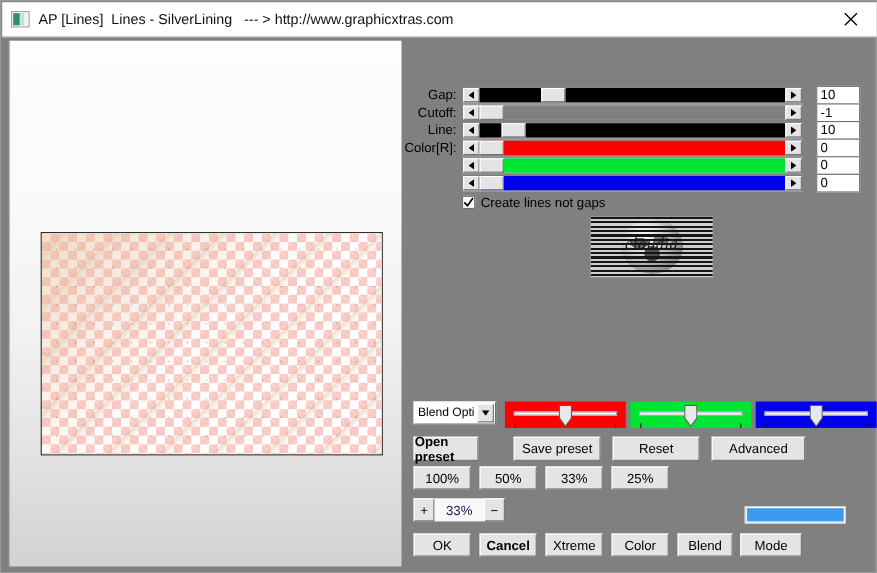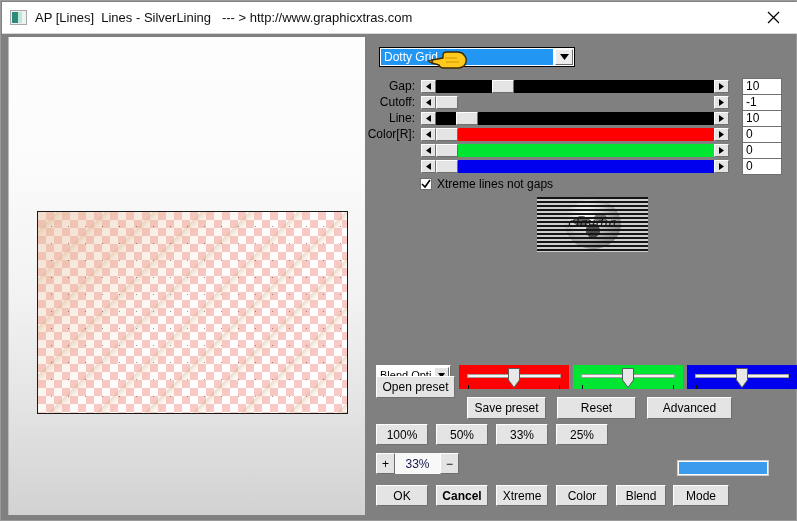--- a/index.html
+++ b/index.html
@@ -136,33 +136,20 @@
 
   <div class="preview-pane">
     <div class="canvas">
       <div class="checker"></div>
       <div class="streaks"></div>
       <div class="streaks2"></div>
       <div class="dots"></div>
     </div>
   </div>
 
-  <div class="combo">
-    <div class="combo-field">Dotty Grid</div>
-    <div class="combo-btn">
-      <svg width="9" height="6" viewBox="0 0 9 6">
-          <path d="M0 0 L9 0 L4.5 6 Z" fill="#000"></path>
-        </svg>
-    </div>
-    <svg class="hand" viewBox="0 0 46 22">
-      <path d="M6 11 L17 9 L17 6 Q17 3 21 3 L31 3 Q36 3 38 6 Q41 9 40 13 Q39 18 33 19 L18 19 Q14 19 13 16 L6 14 Z" fill="#ffc91e" stroke="#3a2a00" stroke-width="1.4" stroke-linejoin="round"></path>
-      <path d="M19 9 L31 9 M20 13 L33 13" stroke="#d09700" stroke-width="1.1" fill="none"></path>
-      <path d="M6 11 L2 12 L6 14 Z" fill="#ffc91e" stroke="#3a2a00" stroke-width="1.2" stroke-linejoin="round"></path>
-    </svg>
-  </div>
 
   <div id="slider-host">
       <div class="row" style="left: 419px; top: 78px; width: 310px;">
         <span class="lab">Gap:</span>
         <div class="sl">
           <span class="arrow l">
             <svg width="5" height="7" viewBox="0 0 5 7">
               <path d="M5 0 L5 7 L0 3.5 Z" fill="#000"></path>
             </svg>
           </span>
@@ -271,21 +258,21 @@
       </div>
       <div class="num" style="left: 741px; top: 157px;">0</div>
     </div>
 
   <div class="chk-wrap">
     <span class="chk">
       <svg width="10" height="10" viewBox="0 0 10 10">
           <path d="M1 5 L4 8 L9 1" stroke="#000" stroke-width="1.6" fill="none"></path>
         </svg>
     </span>
-    <span class="chk-lab">Xtreme lines not gaps</span>
+    <span class="chk-lab">Create lines not gaps</span>
   </div>
 
   <div class="thumbimg">
     <div class="globe"></div>
     <div class="word">claudia</div>
     <div class="lines"></div>
   </div>
 
   <div class="combo2">
     <span class="t">Blend Opti</span>
@@ -316,21 +303,21 @@
         <span class="groove"></span>
         <span class="tick" style="left:9px"></span>
         <span class="tick" style="right:9px"></span>
         <svg class="knob" viewBox="0 0 12 20" style="left: 50%;">
           <path d="M0.5 0.5 L11.5 0.5 L11.5 12 L6 19.5 L0.5 12 Z" fill="#e8e8e8" stroke="#5a5a5a"></path>
         </svg>
       </div>
     </div>
 
   <div id="preset-host">
-      <div class="btn" style="left: 375px; top: 375px; width: 79px; height: 22px;">Open preset</div>
+      <div class="btn" style="left: 375px; top: 396px; width: 59px; height: 22px; font-weight: bold;">Open preset</div>
       <div class="btn" style="left: 466px; top: 396px; width: 79px; height: 22px;">Save preset</div>
       <div class="btn" style="left: 556px; top: 396px; width: 79px; height: 22px;">Reset</div>
       <div class="btn" style="left: 646px; top: 396px; width: 85px; height: 22px;">Advanced</div>
     </div>
 
   <div id="zoom-host">
       <div class="btn" style="left: 375px; top: 423px; width: 52px; height: 21px;">100%</div>
       <div class="btn" style="left: 435px; top: 423px; width: 52px; height: 21px;">50%</div>
       <div class="btn" style="left: 495px; top: 423px; width: 52px; height: 21px;">33%</div>
       <div class="btn" style="left: 555px; top: 423px; width: 52px; height: 21px;">25%</div>

